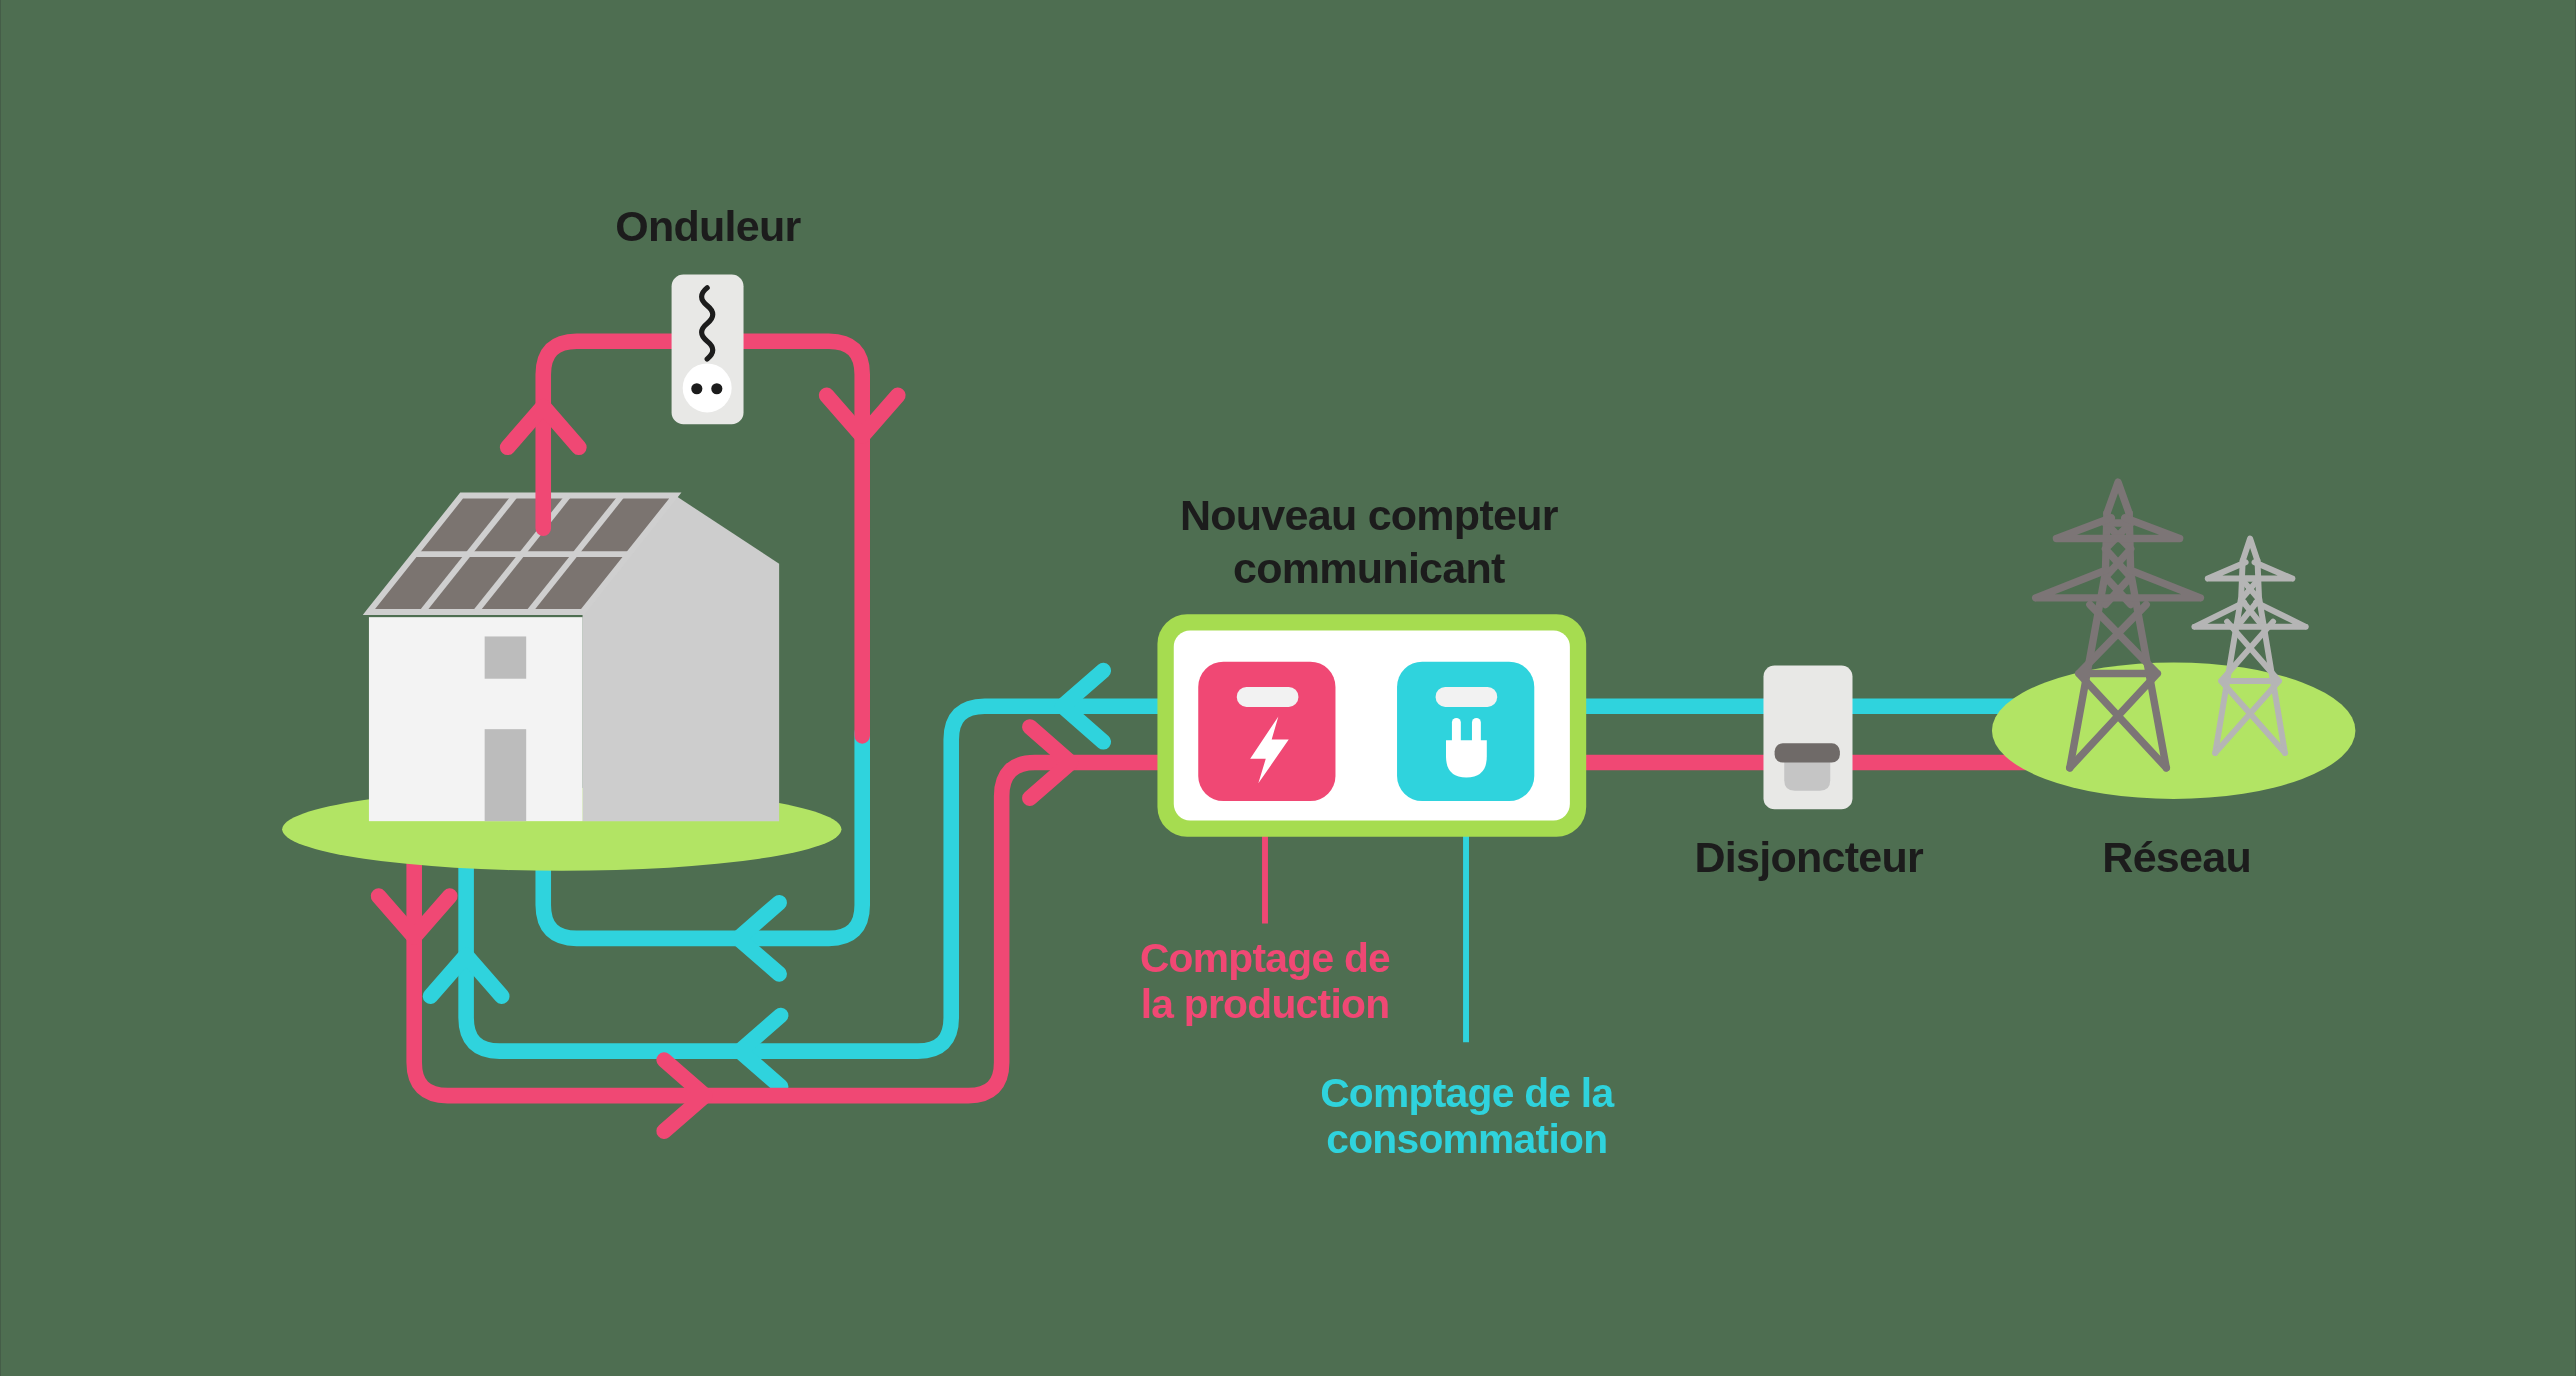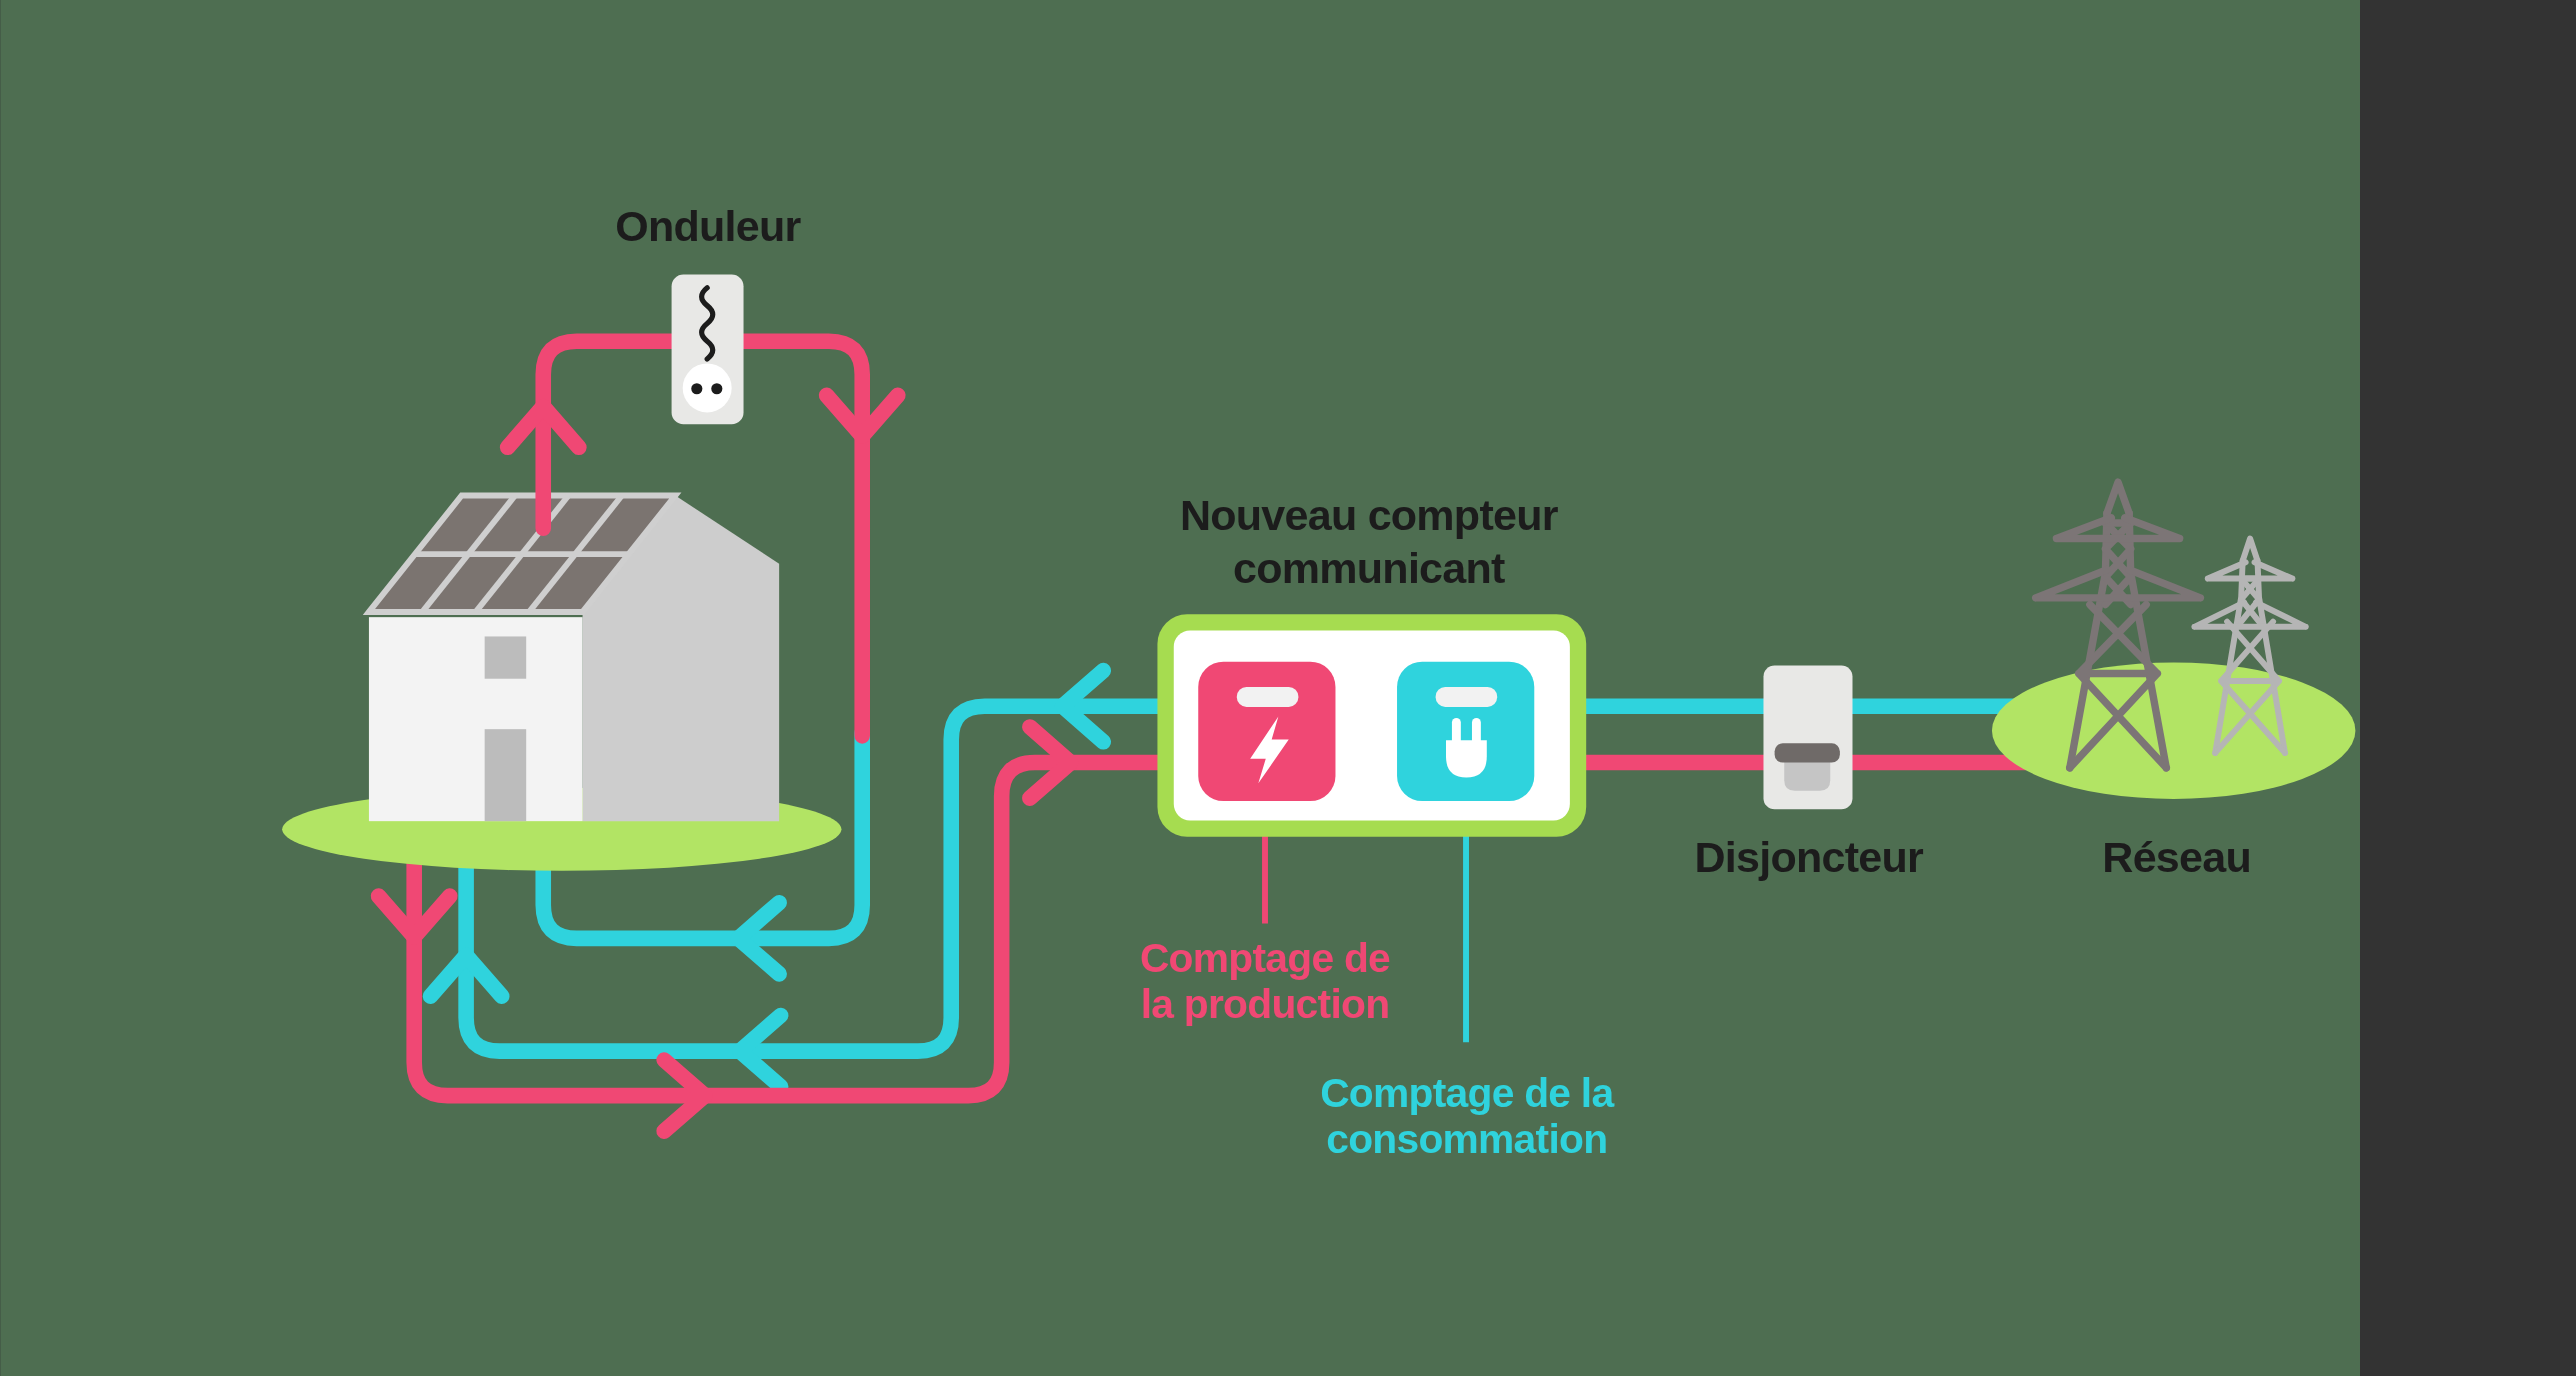--- a/index.html
+++ b/index.html
@@ -1,16 +1,16 @@
 <!DOCTYPE html>
 <html style="font-size:12px"><head>
 <meta charset="utf-8">
 <style>
   html,body{margin:0;padding:0;background:#333;}
-  .stage{position:relative;width:2360px;height:1376px;overflow:hidden;}
+  .stage{position:relative;width:2576px;height:1376px;overflow:hidden;}
   svg{display:block;}
   .lbl{font-family:"Liberation Sans",sans-serif;font-weight:700;font-size:58px;letter-spacing:-1px;fill:#1c1c1c;}
   .lbl-colored{font-family:"Liberation Sans",sans-serif;font-weight:700;font-size:55px;letter-spacing:-1px;}
   .flow{fill:none;stroke-width:21;stroke-linecap:round;stroke-linejoin:round;}
   .thinflow{fill:none;stroke-width:8;stroke-linecap:butt;}
   .pylon{fill:none;stroke-linecap:round;stroke-linejoin:round;}
 </style>
 </head>
 <body>
 

